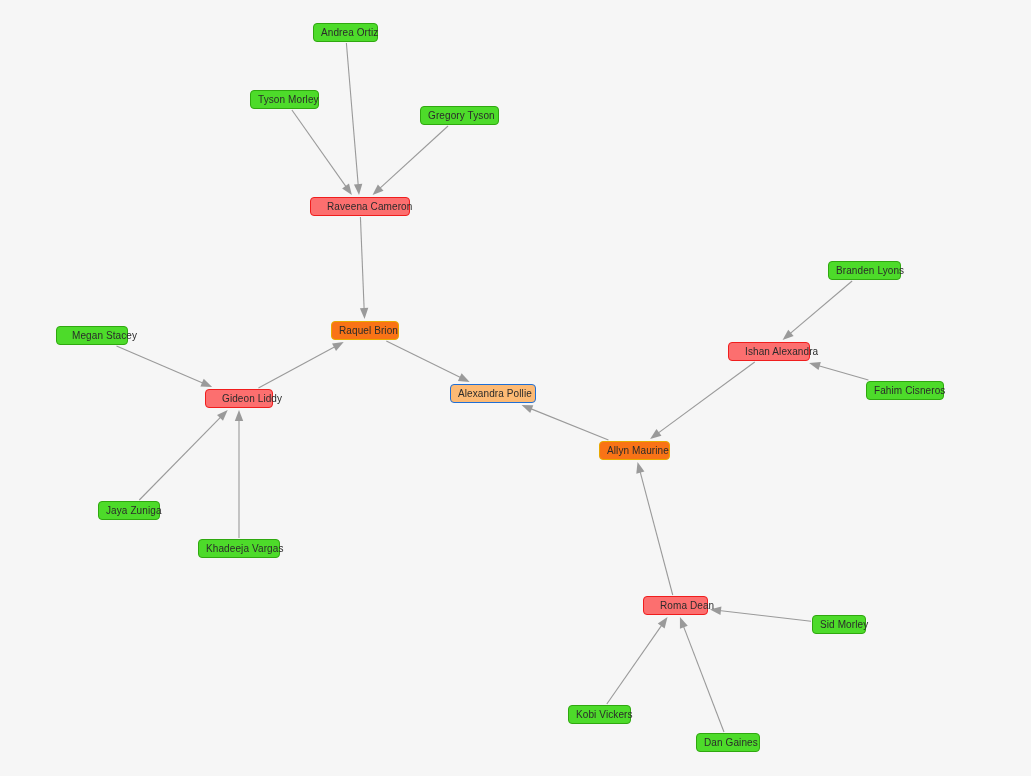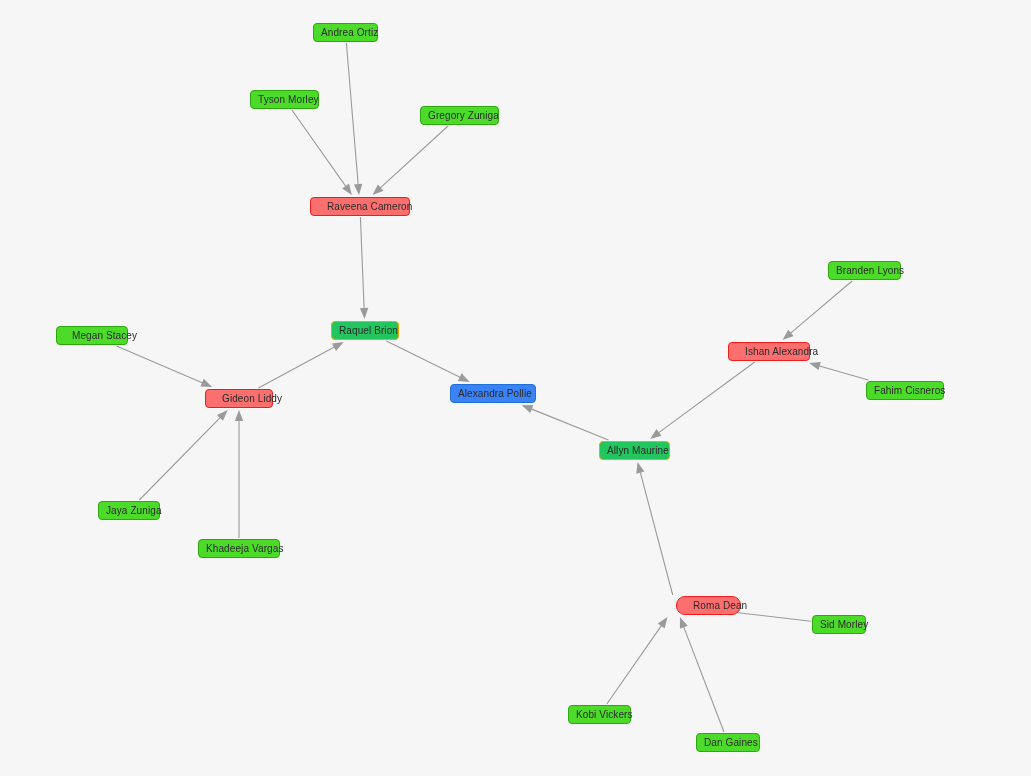--- a/index.html
+++ b/index.html
@@ -37,22 +37,22 @@
     border-width: 1px;
     border-style: solid;
     font-size: 10px;
     color: #2b2b2b;
     white-space: nowrap;
     text-align: center;
     letter-spacing: 0.1px;
   }
   .node.green  { background: #4ddb2a; border-color: #2fa80f; }
   .node.red    { background: #fc6f6f; border-color: #f01d1d; padding-left: 16px; }
-  .node.yellow { background: #22c55e; border-color: #e8a900; }
-  .node.blue   { background: #3b82f6; border-color: #1f6fd6; }
+  .node.yellow { background: #f97316; border-color: #e8a900; }
+  .node.blue   { background: #fdba74; border-color: #1f6fd6; }
 </style>
 </head>
 <body>
 
 <div id="graph-canvas">
   <svg id="edge-layer" viewBox="0 0 1031 776" xmlns="http://www.w3.org/2000/svg">
       <g>
         <line x1="346.38" y1="43.00" x2="358.29" y2="186.01" stroke="#9a9a9a" stroke-width="1.1"></line>
         <polygon points="359.04,195.00 353.94,184.39 362.31,183.69" fill="#9a9a9a"></polygon>
       </g>
@@ -117,30 +117,30 @@
         <polygon points="667.48,617.00 664.64,628.43 657.75,623.62" fill="#9a9a9a"></polygon>
       </g>
       <g>
         <line x1="723.98" y1="732.00" x2="683.13" y2="625.42" stroke="#9a9a9a" stroke-width="1.1"></line>
         <polygon points="679.91,617.00 687.77,625.77 679.92,628.77" fill="#9a9a9a"></polygon>
       </g>
     </svg>
   <div id="node-layer">
       <div class="node green" style="left: 313px; top: 23px; width: 65px;">Andrea Ortiz</div>
       <div class="node green" style="left: 250px; top: 90px; width: 69px;">Tyson Morley</div>
-      <div class="node green" style="left: 420px; top: 106px; width: 79px;">Gregory Zuniga</div>
+      <div class="node green" style="left: 420px; top: 106px; width: 79px;">Gregory Tyson</div>
       <div class="node red" style="left: 310px; top: 197px; width: 100px;">Raveena Cameron</div>
       <div class="node yellow" style="left: 331px; top: 321px; width: 68px;">Raquel Brion</div>
       <div class="node green" style="left: 56px; top: 326px; width: 72px; padding-left: 15px;">Megan Stacey</div>
       <div class="node red" style="left: 205px; top: 389px; width: 68px;">Gideon Liddy</div>
       <div class="node green" style="left: 98px; top: 501px; width: 62px;">Jaya Zuniga</div>
       <div class="node green" style="left: 198px; top: 539px; width: 82px;">Khadeeja Vargas</div>
       <div class="node blue" style="left: 450px; top: 384px; width: 86px;">Alexandra Pollie</div>
       <div class="node yellow" style="left: 599px; top: 441px; width: 71px;">Allyn Maurine</div>
       <div class="node red" style="left: 728px; top: 342px; width: 82px;">Ishan Alexandra</div>
       <div class="node green" style="left: 828px; top: 261px; width: 73px;">Branden Lyons</div>
       <div class="node green" style="left: 866px; top: 381px; width: 78px;">Fahim Cisneros</div>
-      <div class="node red" style="left: 676px; top: 596px; width: 65px; border-radius: 9px;">Roma Dean</div>
+      <div class="node red" style="left: 643px; top: 596px; width: 65px;">Roma Dean</div>
       <div class="node green" style="left: 812px; top: 615px; width: 54px;">Sid Morley</div>
       <div class="node green" style="left: 568px; top: 705px; width: 63px;">Kobi Vickers</div>
       <div class="node green" style="left: 696px; top: 733px; width: 64px;">Dan Gaines</div>
     </div>
 </div>
 
 </body></html>

